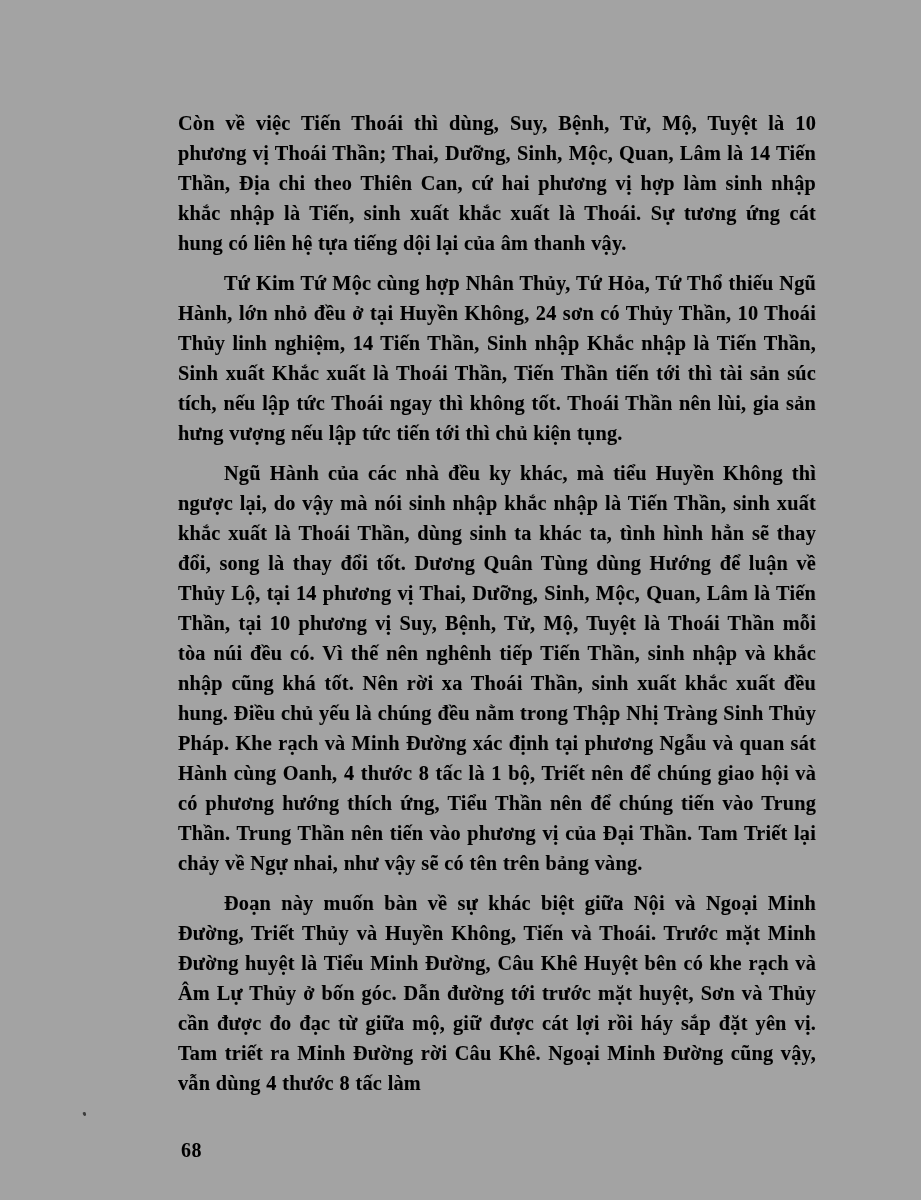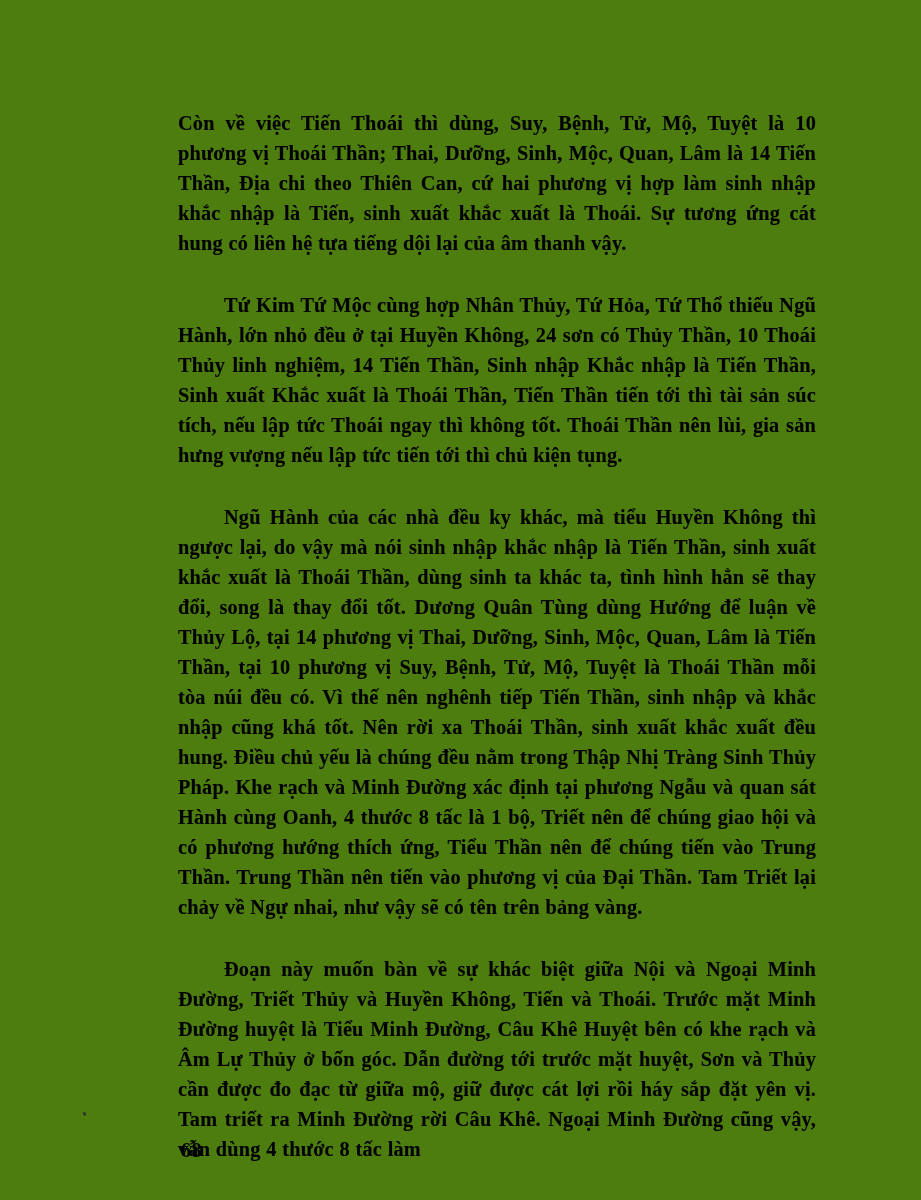--- a/index.html
+++ b/index.html
@@ -6,21 +6,21 @@
   html, body {
     margin: 0;
     padding: 0;
     background: #ffffff;
   }
 
   .page {
     position: relative;
     width: 921px;
     height: 1200px;
-    background: #4d7c0f;
+    background: #a3a3a3;
     overflow: hidden;
     font-family: "Liberation Serif", "DejaVu Serif", serif;
     color: #000000;
     -webkit-font-smoothing: none;
   }
 
   
   .text-column {
     position: absolute;
     left: 178px;
@@ -36,21 +36,21 @@
     text-justify: inter-word;
     text-indent: 46px;
     letter-spacing: 0.01em;
     word-spacing: 0.02em;
     
     font-weight: 700;
     -webkit-text-stroke: 0.1px #000;
   }
 
   .para + .para {
-    margin-top: 32px;
+    margin-top: 10px;
   }
 
   
   .para.no-indent {
     text-indent: 0;
   }
 
   .folio {
     position: absolute;
     left: 181px;

